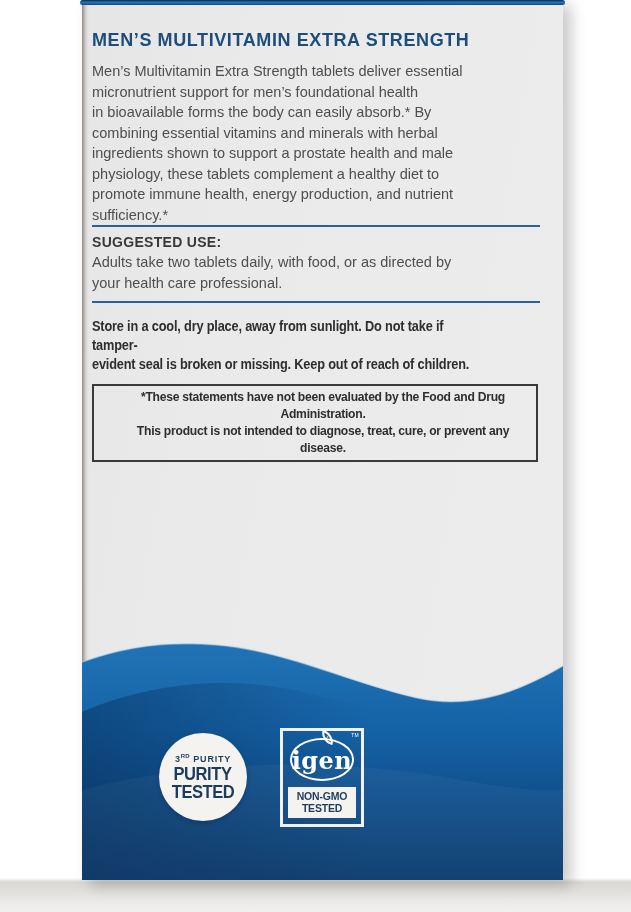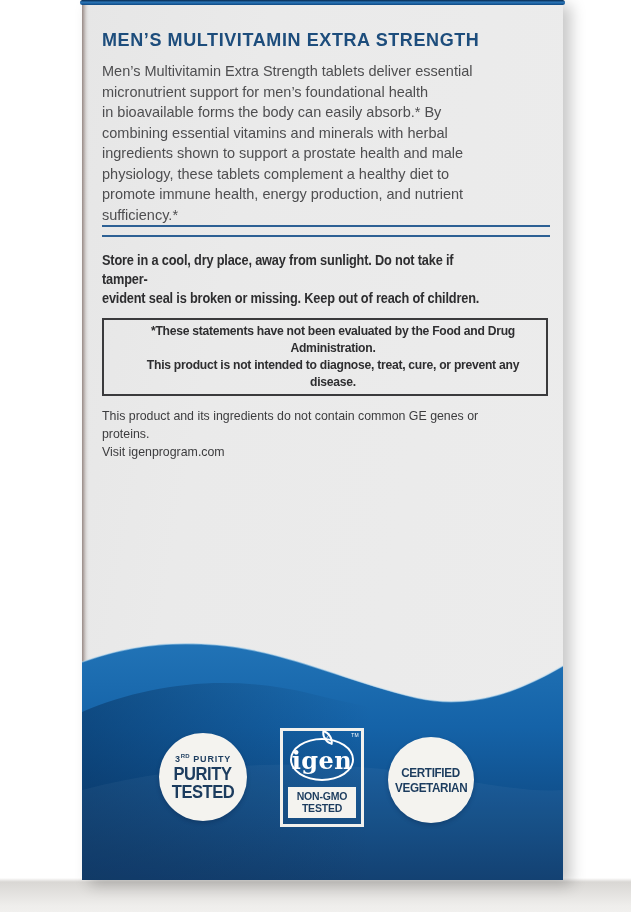--- a/index.html
+++ b/index.html
@@ -9,21 +9,21 @@
   .ground { position:absolute; left:0; right:0; top:872px; bottom:0;
     background:linear-gradient(#ffffff 0, #ffffff 6px, #d9d7d4 10px, #efeeec 34px, #f9f8f7 70px, #fdfdfc 100%); }
 
   .box { position:absolute; left:82px; top:0; width:481px; height:880px;
     background:linear-gradient(100deg, #e6e6e6 0%, #eaeaea 30%, #ececec 100%);
     box-shadow: inset 5px 0 4px -3px rgba(60,30,20,0.55), 8px 5px 14px rgba(0,0,0,0.22); }
 
   .top-strip { position:absolute; top:0; left:-2px; right:-2px; height:5px; border-radius:3px;
     background:linear-gradient(#0b3560 8%, #2a74b6 45%, #0e4a85 100%); }
 
-  .content { position:absolute; left:20px; top:30px; width:448px; color:#4e4e50; }
+  .content { position:absolute; left:10px; top:30px; width:448px; color:#4e4e50; }
 
   .title { font-size:18px; font-weight:bold; letter-spacing:0.6px; color:#1d4d7c; margin-bottom:10px; }
   .body-text { font-size:14.5px; line-height:20.5px; white-space:pre-line; color:#4e4e50; }
   .intro { margin-bottom:0; }
 
   .rule { border:none; border-top:2px solid #2d6094; margin:0 0 7px 0; }
   .rule2 { margin:8px 0 11px 0; }
 
   .section-heading { font-size:14px; font-weight:bold; letter-spacing:0.3px; color:#38383a; margin-bottom:2px; }
 
@@ -86,32 +86,33 @@
 micronutrient support for men’s foundational health
 in bioavailable forms the body can easily absorb.* By
 combining essential vitamins and minerals with herbal
 ingredients shown to support a prostate health and male
 physiology, these tablets complement a healthy diet to
 promote immune health, energy production, and nutrient
 sufficiency.*</div>
 
       <hr class="rule">
 
+      <div class="section-heading">SUGGESTED USE:</div>
+      <div class="body-text">Adults take two tablets daily, with food, or as directed by
+your health care professional.</div>
 
       <hr class="rule rule2">
 
       <div class="storage"><span class="condensed">Store in a cool, dry place, away from sunlight. Do not take if tamper-
 evident seal is broken or missing. Keep out of reach of children.</span></div>
 
 
       <div class="fda-box"><span class="condensed">*These statements have not been evaluated by the Food and Drug Administration.
 This product is not intended to diagnose, treat, cure, or prevent any disease.</span></div>
 
-      <div class="ge"><span class="condensed">This product and its ingredients do not contain common GE genes or proteins.
-Visit igenprogram.com</span></div>
     </div>
 
     <svg class="wave" viewBox="0 0 481 240" preserveAspectRatio="none">
       <defs>
         <linearGradient id="gMain" x1="0" y1="0" x2="0" y2="1">
           <stop offset="0" stop-color="#2173b6"></stop>
           <stop offset="0.35" stop-color="#1563a8"></stop>
           <stop offset="1" stop-color="#0a3a6d"></stop>
         </linearGradient>
         <linearGradient id="gDark" x1="0" y1="0" x2="1" y2="0">
@@ -138,18 +139,14 @@
         <span class="igen-leaf">
             <span>✓</span>
           </span>
       </div>
       <div class="igen-label badge-navy">
         <div>NON-GMO</div>
         <div>TESTED</div>
       </div>
     </div>
 
-    <div class="circle-badge badge-veg badge-navy">
-      <div class="veg-line">CERTIFIED</div>
-      <div class="veg-line">VEGETARIAN</div>
-    </div>
   </div>
 </div>
 
 </body></html>

